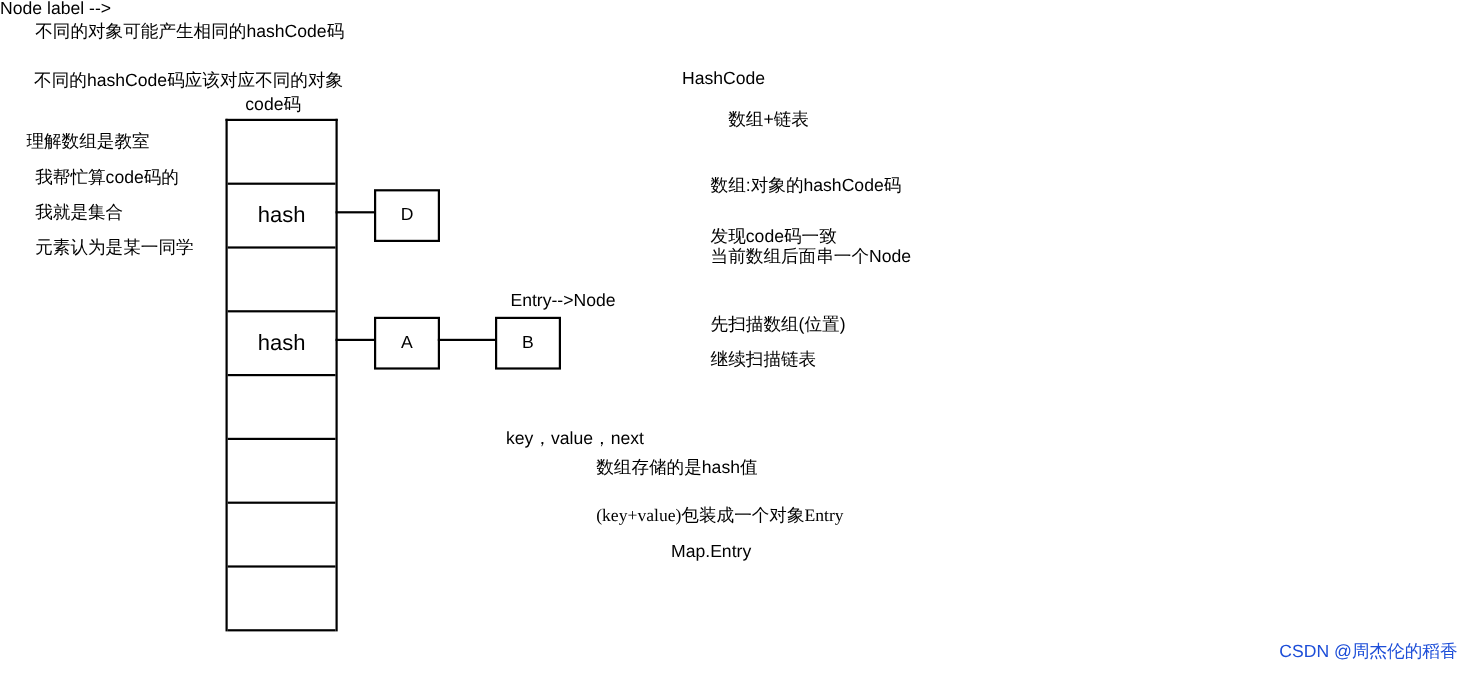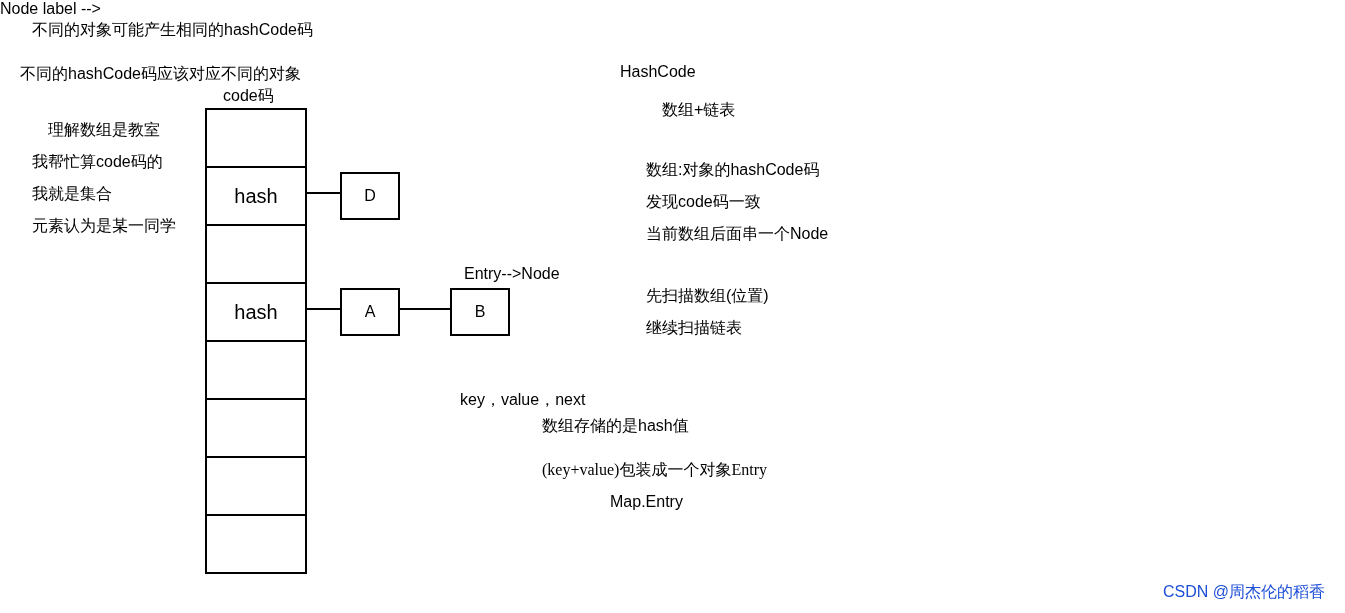--- a/index.html
+++ b/index.html
@@ -59,27 +59,27 @@
     font-size: 16px;
   }
 </style>
 </head>
 <body>
 
 
 
 
 <div class="txt" style="left:32px; top:18px;">不同的对象可能产生相同的hashCode码</div>
-<div class="txt" style="left:20px; top:62px;">不同的hashCode码应该对应不同的对象</div>
+<div class="txt" style="left:31px; top:62px;">不同的hashCode码应该对应不同的对象</div>
 
 
 <div class="txt" style="left:223px; top:84px;">code码</div>
 
 
-<div class="txt" style="left:48px; top:118px;">理解数组是教室</div>
+<div class="txt" style="left:24px; top:118px;">理解数组是教室</div>
 <div class="txt" style="left:32px; top:150px;">我帮忙算code码的</div>
 <div class="txt" style="left:32px; top:182px;">我就是集合</div>
 <div class="txt" style="left:32px; top:214px;">元素认为是某一同学</div>
 
 
 <div class="array-col">
   <div class="cell"></div>
   <div class="cell">hash</div>
   <div class="cell"></div>
   <div class="cell">hash</div>
@@ -113,21 +113,21 @@
 
 <div class="txt" style="left:460px; top:388px;">key，value，next</div>
 <div class="txt" style="left:542px; top:414px;">数组存储的是hash值</div>
 <div class="txt" style="left:542px; top:458px;font-family:Liberation Serif, serif;">(key+value)包装成一个对象Entry</div>
 <div class="txt" style="left:610px; top:490px;">Map.Entry</div>
 
 
 <div class="txt" style="left:620px; top:60px;">HashCode</div>
 <div class="txt" style="left:662px; top:98px;">数组+链表</div>
 <div class="txt" style="left:646px; top:158px;">数组:对象的hashCode码</div>
-<div class="txt" style="left:646px; top:190px;">发现code码一致</div>
+<div class="txt" style="left:646px; top:204px;">发现code码一致</div>
 <div class="txt" style="left:646px; top:222px;">当前数组后面串一个Node</div>
 <div class="txt" style="left:646px; top:284px;">先扫描数组(位置)</div>
 <div class="txt" style="left:646px; top:316px;">继续扫描链表</div>
 
 
 <div class="watermark">CSDN @周杰伦的稻香</div>
 
 
 
 

